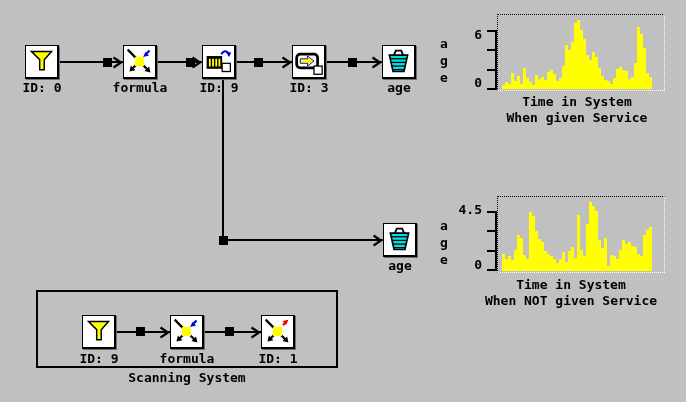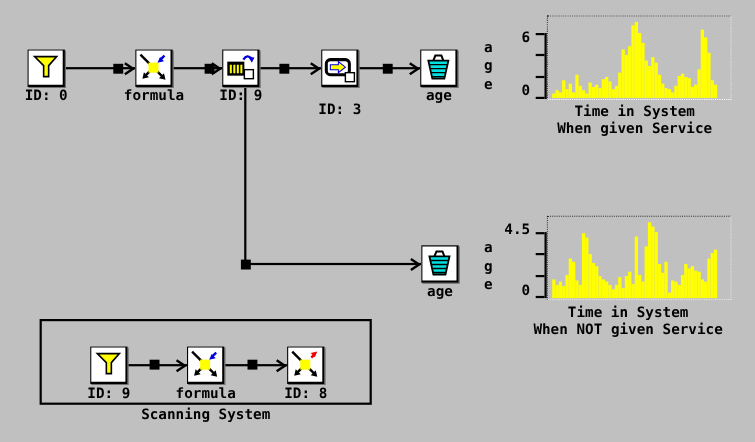--- a/index.html
+++ b/index.html
@@ -135,21 +135,21 @@
           <line x1="9.1" y1="18" x2="24.9" y2="18"></line>
         <line x1="10" y1="22" x2="24" y2="22"></line>
           <line x1="10.8" y1="26" x2="23.2" y2="26"></line>
       </g>
     </svg>
   </div>
 
   <div class="lbl" style="left:2px;top:81px;width:80px">ID: 0</div>
   <div class="lbl" style="left:100px;top:81px;width:80px">formula</div>
   <div class="lbl" style="left:179px;top:81px;width:80px">ID: 9</div>
-  <div class="lbl" style="left:269px;top:94px;width:80px">ID: 3</div>
+  <div class="lbl" style="left:269px;top:81px;width:80px">ID: 3</div>
   <div class="lbl" style="left:359px;top:81px;width:80px">age</div>
   <div class="lbl" style="left:360px;top:259px;width:80px">age</div>
 
   <div class="groupbox" style="left:36px;top:290px;width:302px;height:78px"></div>
 
   <div class="block" style="left:82px;top:315px">
     <svg viewBox="0 0 34 34">
       <polygon points="6,6 28,6 20,15 20,26 15,26 15,15" fill="#ffff00" stroke="#000" stroke-width="1.6"></polygon>
     </svg>
   </div>
@@ -177,21 +177,21 @@
       <polygon points="29,29 22.5,27.5 27.5,22.5" fill="#000"></polygon>
       <polygon points="6,28 12.5,26.5 7.5,21.5" fill="#000"></polygon>
       <rect x="12" y="12" width="10" height="10" fill="#ffff00"></rect>
       <path d="M23,10 L26.5,6.5" stroke="#ee0000" stroke-width="2.4" fill="none"></path>
       <polygon points="29,4 22.5,5.5 26.5,9.5" fill="#ee0000"></polygon>
     </svg>
   </div>
 
   <div class="lbl" style="left:59px;top:352px;width:80px">ID: 9</div>
   <div class="lbl" style="left:147px;top:352px;width:80px">formula</div>
-  <div class="lbl" style="left:238px;top:352px;width:80px">ID: 8</div>
+  <div class="lbl" style="left:238px;top:352px;width:80px">ID: 1</div>
   <div class="lbl" style="left:97px;top:371px;width:180px">Scanning System</div>
 
   <div class="chartgroup" style="left:430px;top:14px;width:240px;height:115px">
     <div class="ylab" style="left:7px;top:21px">
         <div>a</div>
         <div>g</div>
         <div>e</div>
       </div>
     <div class="ticklbl" style="left:32px;top:13px;width:20px">6</div>
     <div class="ticklbl" style="left:32px;top:61px;width:20px">0</div>

